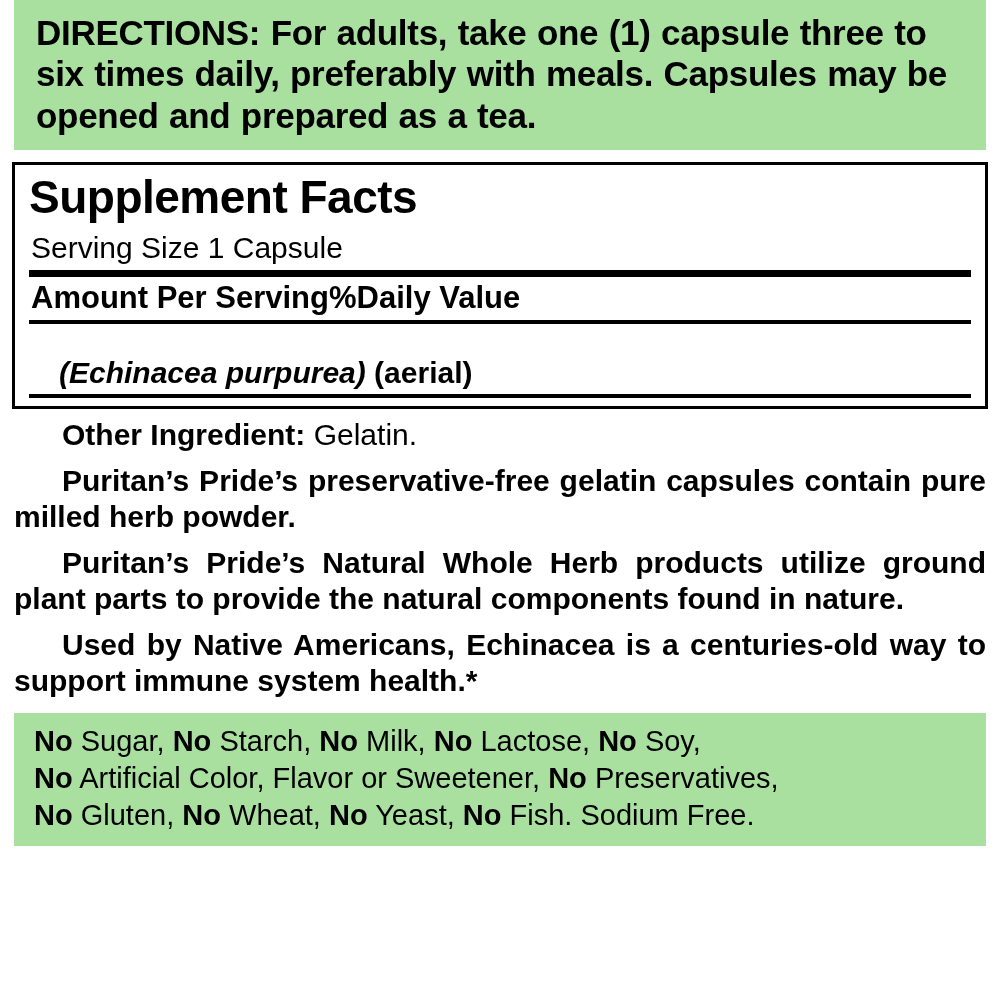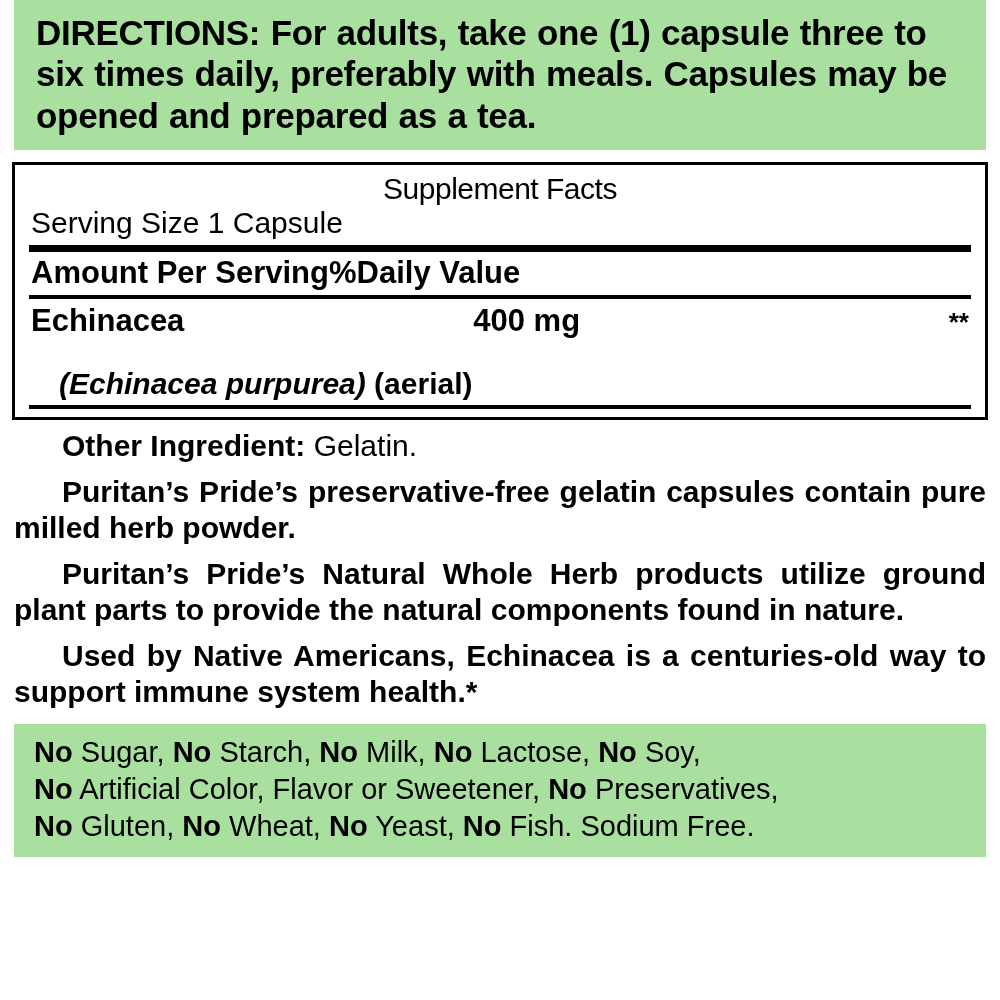--- a/index.html
+++ b/index.html
@@ -42,31 +42,30 @@
 
   
   .sf-box {
     margin: 12px 12px 0 12px;
     border: 3px solid #000;
     box-sizing: border-box;
     padding: 6px 14px 8px 14px;
     background: #fff;
   }
   .sf-title {
-    text-align: center;
-    font-size: 30px;
-    font-weight: normal;
+    font-size: 46px;
+    font-weight: bold;
     line-height: 1.05;
     letter-spacing: -0.5px;
     margin: 2px 0 2px 0;
   }
   .sf-serving {
     font-size: 30px;
     line-height: 1.15;
-    margin: 2px 0 4px 2px;
+    margin: 10px 0 4px 2px;
   }
   .rule-thick {
     border-bottom: 7px solid #000;
     margin: 2px 0 0 0;
   }
   .rule-med {
     border-bottom: 4px solid #000;
     margin: 0;
   }
   .sf-headrow {
@@ -172,25 +171,20 @@
   <div class="sf-box">
     <div class="sf-title">Supplement Facts</div>
     <div class="sf-serving">Serving Size 1 Capsule</div>
     <div class="rule-thick"></div>
     <div class="sf-headrow">
       <span>Amount Per Serving</span>
       <span>%Daily Value</span>
     </div>
     <div class="rule-med"></div>
     <div class="sf-ingredient">
-      <div class="sf-ing-line1">
-        <span class="sf-ing-name">Echinacea</span>
-        <span class="sf-ing-amount">400 mg</span>
-        <span class="sf-ing-dv">**</span>
-      </div>
       <div class="sf-ing-line2">
         <em>(Echinacea purpurea)</em><span> (aerial)</span>
       </div>
     </div>
     <div class="rule-med"></div>
   </div>
 
   <div class="body-copy">
     <div class="para no-justify">
       <b>Other Ingredient:</b><span class="reg"> Gelatin.</span>

